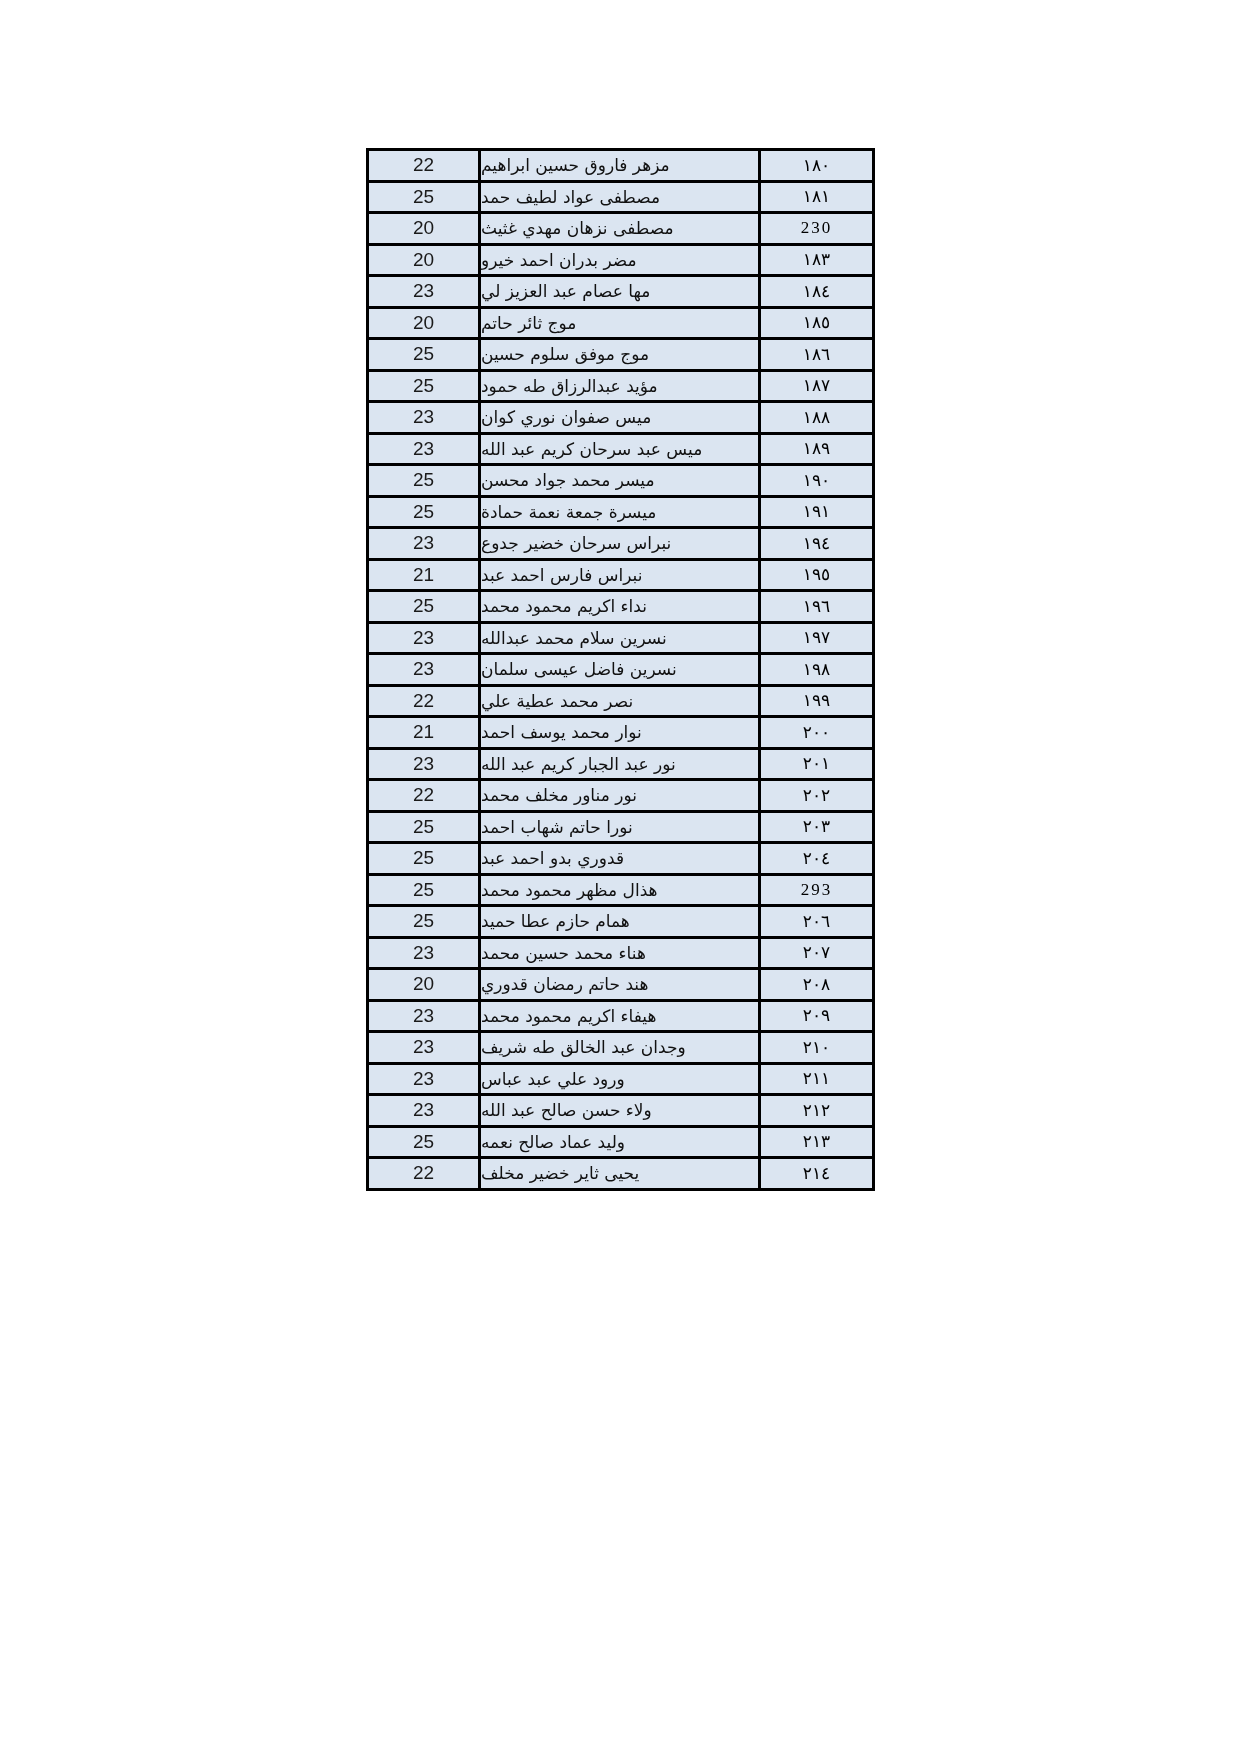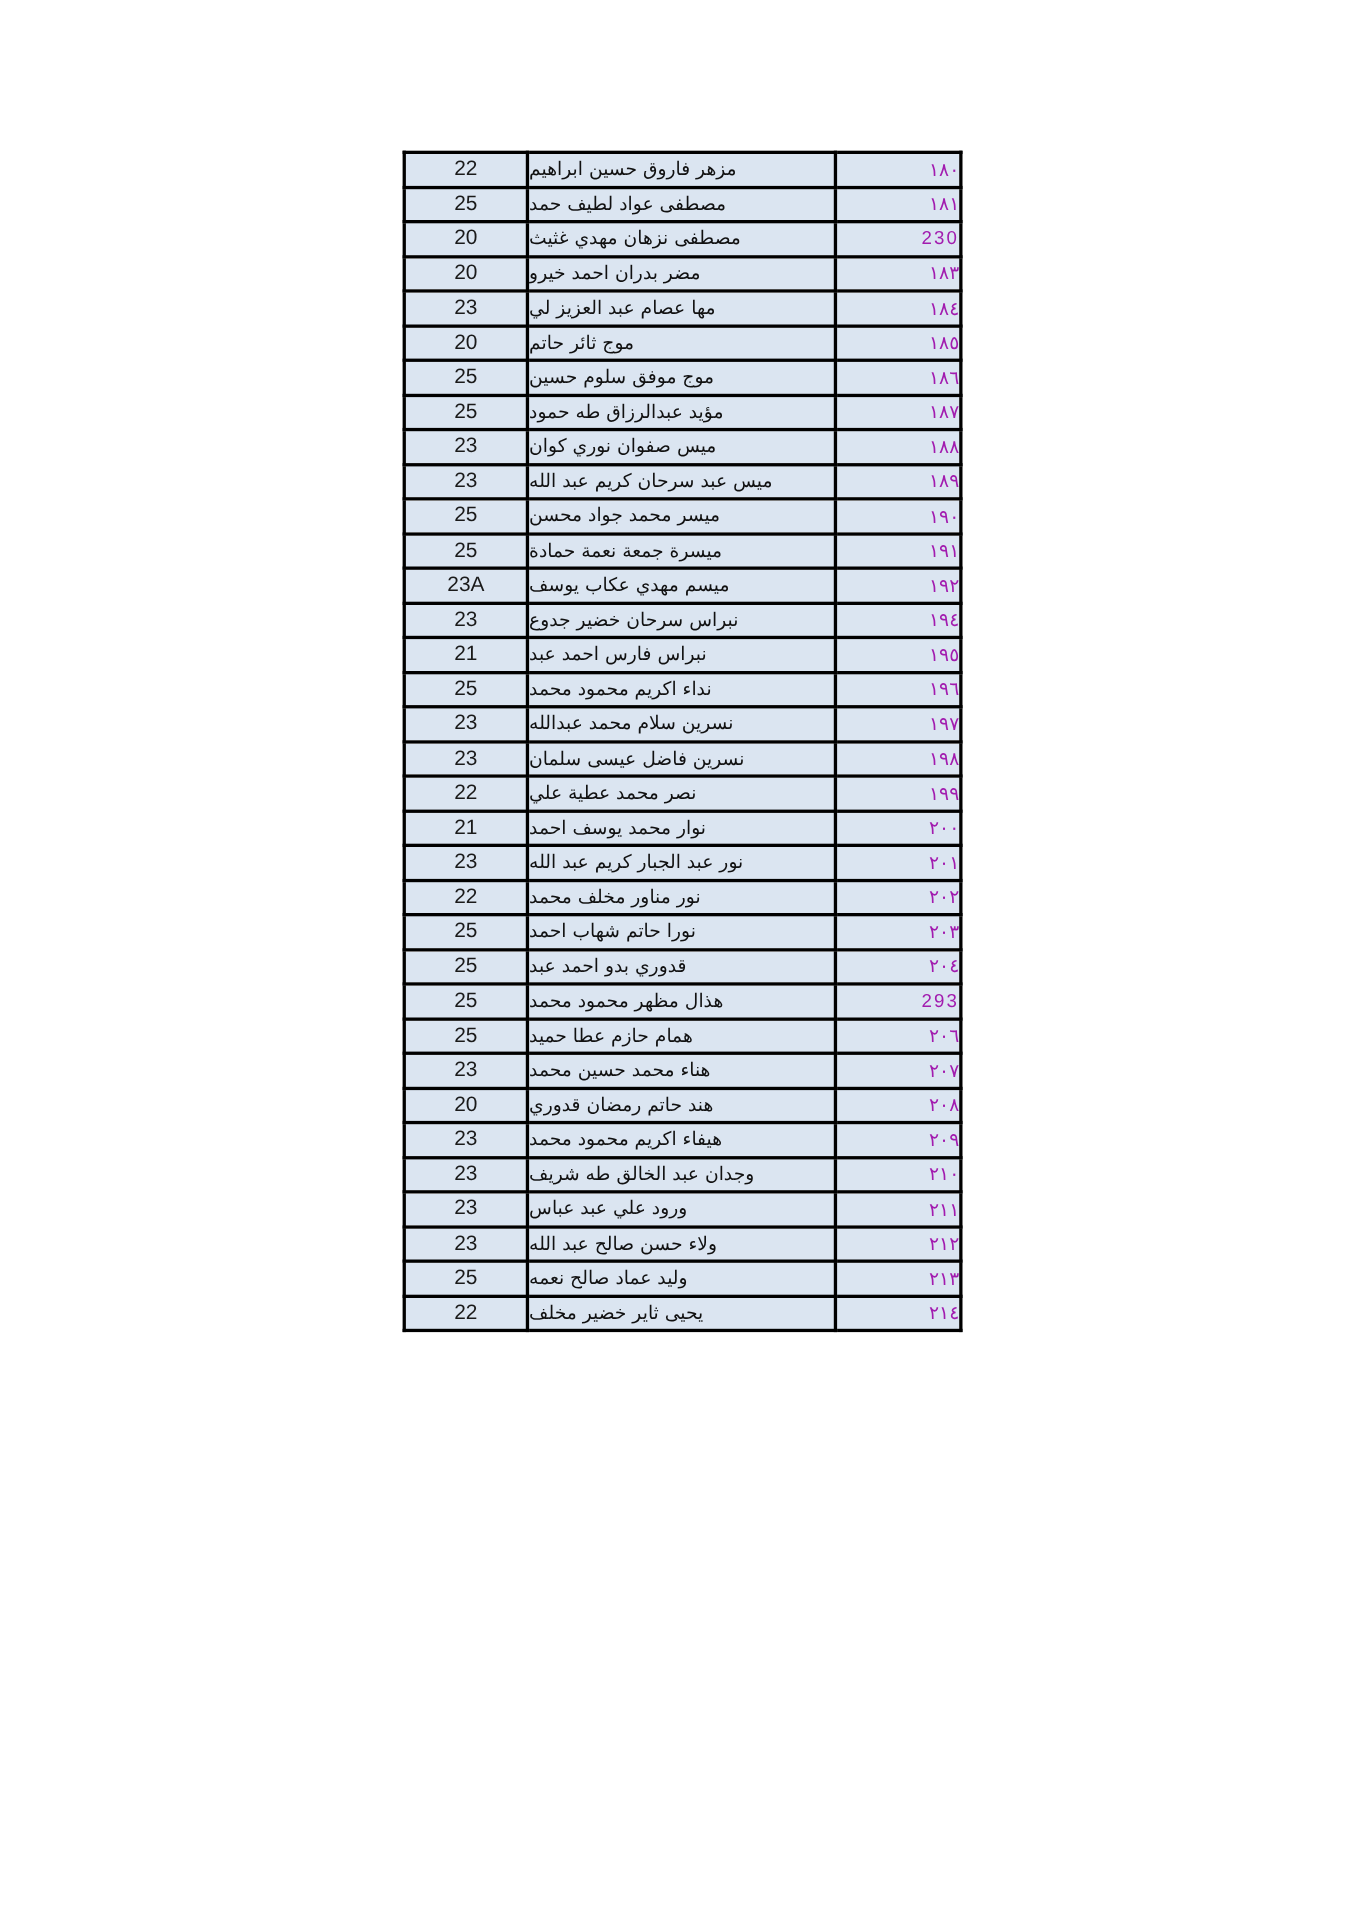--- a/index.html
+++ b/index.html
@@ -13,21 +13,21 @@
   }
   .page {
     position: relative;
     width: 1240px;
     height: 1754px;
     background: #ffffff;
   }
   table.grades-table {
     position: absolute;
     left: 366px;
-    top: 137px;
+    top: 148px;
     width: 506px;
     border-collapse: collapse;
     table-layout: fixed;
     border-radius: 29px;
   }
   table.grades-table td {
     border: 3px solid #000000;
     background: #dbe5f1;
     height: 28.5px;
     padding: 0;
@@ -47,24 +47,25 @@
   td.name {
     direction: rtl;
     text-align: left;
     padding-right: 7px;
     font-family: "DejaVu Sans", sans-serif;
     font-size: 17px;
     color: #111111;
   }
   td.num {
     direction: rtl;
-    font-family: Liberation Sans, sans-serif;
+    text-align: center;
+    font-family: Liberation Serif, serif;
     font-size: 17px;
     letter-spacing: 2px;
-    color: #a21caf;
+    color: #000000;
   }
 </style>
 </head>
 <body>
 
 <div class="page">
   <table class="grades-table">
     <colgroup>
       <col class="c-score">
       <col class="c-name">
@@ -136,25 +137,20 @@
       <td class="name" lang="ar" dir="rtl">ميسر محمد جواد محسن</td>
       <td class="num" dir="rtl">١٩٠</td>
     </tr>
 
     <tr>
       <td class="score">25</td>
       <td class="name" lang="ar" dir="rtl">ميسرة جمعة نعمة حمادة</td>
       <td class="num" dir="rtl">١٩١</td>
     </tr>
 
-    <tr>
-      <td class="score">23A</td>
-      <td class="name" lang="ar" dir="rtl">ميسم مهدي عكاب يوسف</td>
-      <td class="num" dir="rtl">١٩٢</td>
-    </tr>
 
 
     <tr>
       <td class="score">23</td>
       <td class="name" lang="ar" dir="rtl">نبراس سرحان خضير جدوع</td>
       <td class="num" dir="rtl">١٩٤</td>
     </tr>
 
     <tr>
       <td class="score">21</td>

